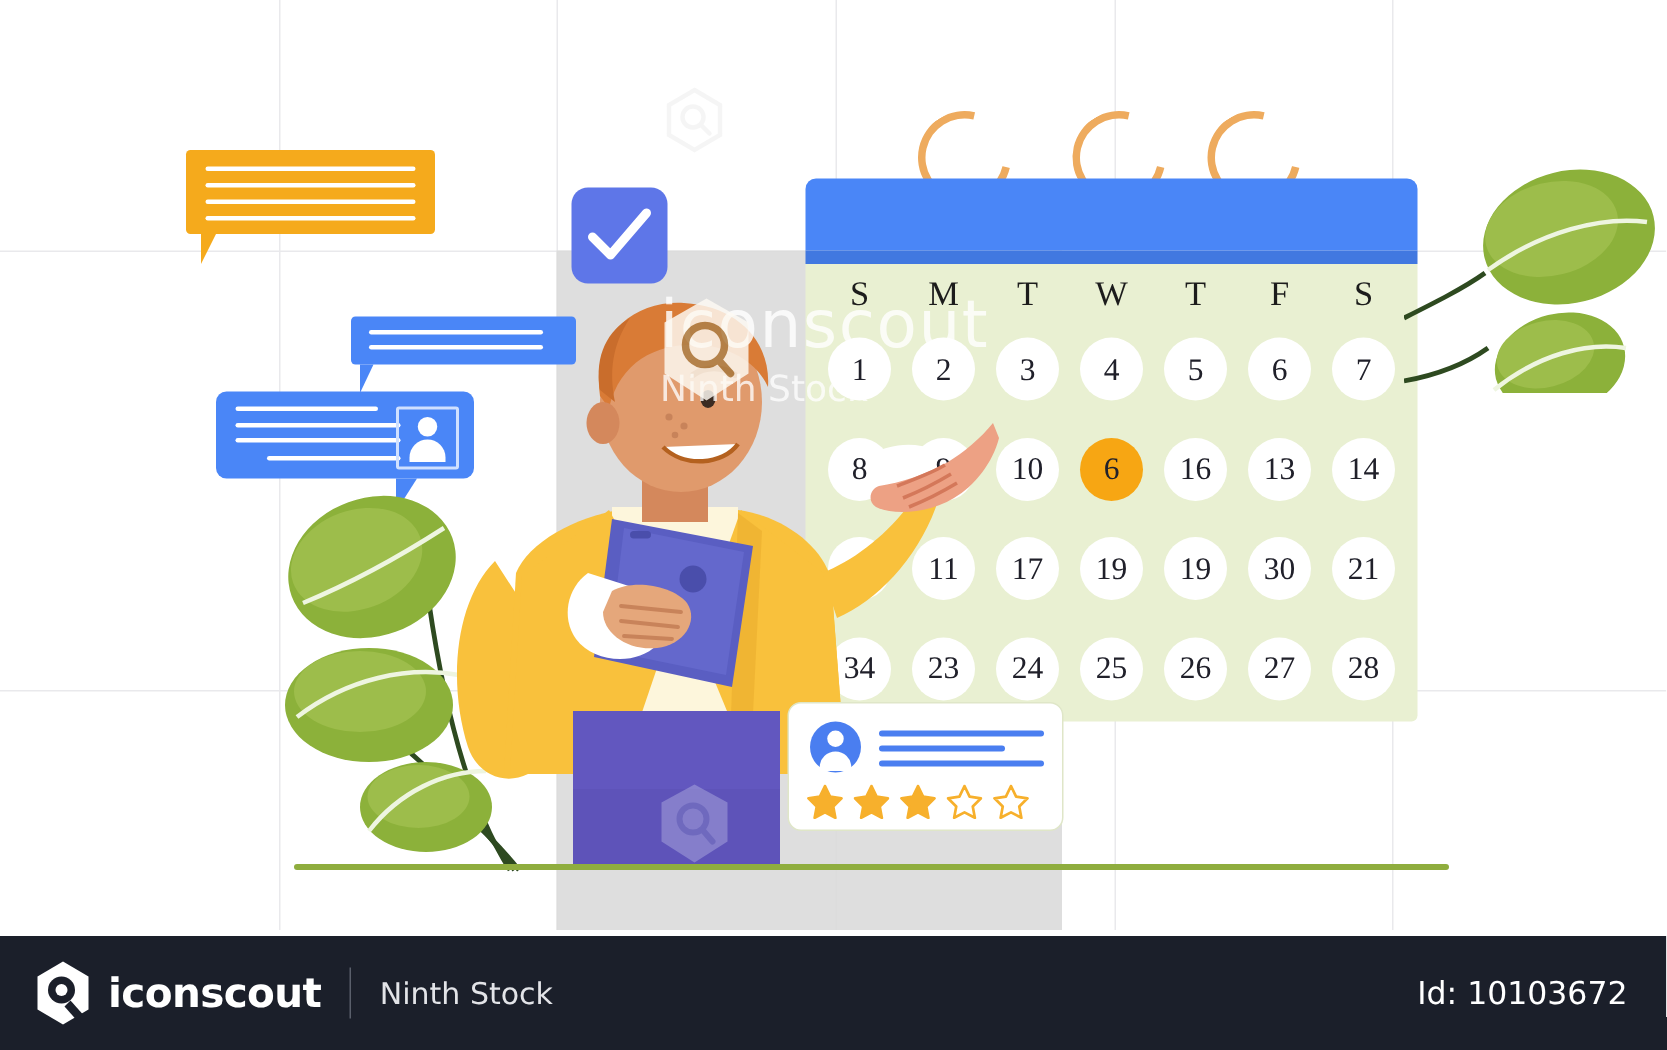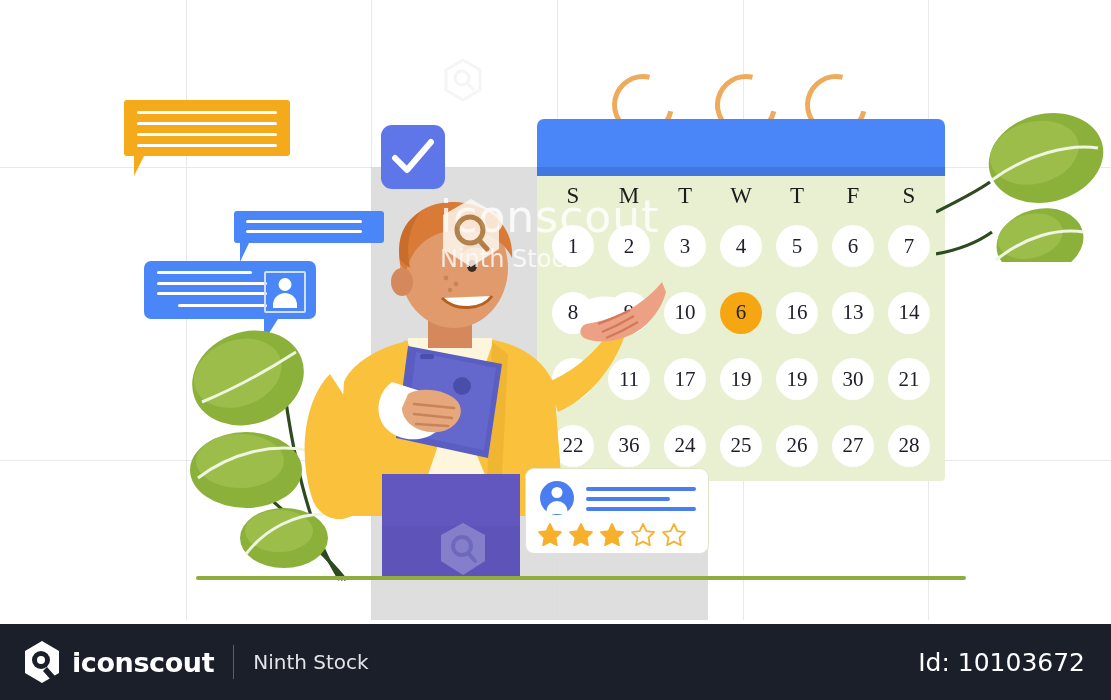--- a/index.html
+++ b/index.html
@@ -70,21 +70,21 @@
   #wm-text{position:absolute;left:440px;top:195px;width:310px;text-align:left;pointer-events:none;}
   #wm-main{font-size:44px;color:#ffffff;opacity:.82;letter-spacing:1px;font-family:"DejaVu Sans",sans-serif;line-height:1;}
   #wm-sub{font-size:24px;color:#ffffff;opacity:.78;margin-top:6px;font-family:"DejaVu Sans",sans-serif;}
 
   
   #footer{position:absolute;left:0;top:624px;width:1111px;height:76px;background:#1b1f2a;display:flex;align-items:center;}
   #fo-logo{display:flex;align-items:center;margin-left:22px;}
   #fo-name{color:#ffffff;font-size:27px;font-weight:bold;margin-left:10px;letter-spacing:-.4px;font-family:"DejaVu Sans",sans-serif;}
   #fo-div{width:1px;height:34px;background:#5a5f6b;margin:0 19px;}
   #fo-sub{color:#e3e4e8;font-size:20px;font-family:"DejaVu Sans",sans-serif;}
-  #fo-id{margin-left:auto;margin-right:26px;color:#ffffff;font-size:25px;font-family:"DejaVu Sans",sans-serif;}
+  #fo-id{margin-left:auto;margin-right:26px;color:#ffffff;font-size:21px;font-family:"DejaVu Sans",sans-serif;}
 </style>
 </head>
 <body>
 
 <div id="stage">
 
   <div class="grid-v" style="left:186px"></div>
   <div class="grid-v" style="left:371px"></div>
   <div class="grid-v" style="left:557px"></div>
   <div class="grid-v" style="left:743px"></div>
@@ -131,22 +131,22 @@
         <div class="day">16</div>
         <div class="day">13</div>
         <div class="day">14</div>
         <div class="day">15</div>
         <div class="day">11</div>
         <div class="day">17</div>
         <div class="day">19</div>
         <div class="day">19</div>
         <div class="day">30</div>
         <div class="day">21</div>
-        <div class="day">22</div>
-        <div class="day">36</div>
+        <div class="day">34</div>
+        <div class="day">23</div>
         <div class="day">24</div>
         <div class="day">25</div>
         <div class="day">26</div>
         <div class="day">27</div>
         <div class="day">28</div>
       </div>
   </div>
 
   <div class="bubble" id="bub-orange">
     <div class="bline" style="left:13px;top:11px;width:140px"></div>

